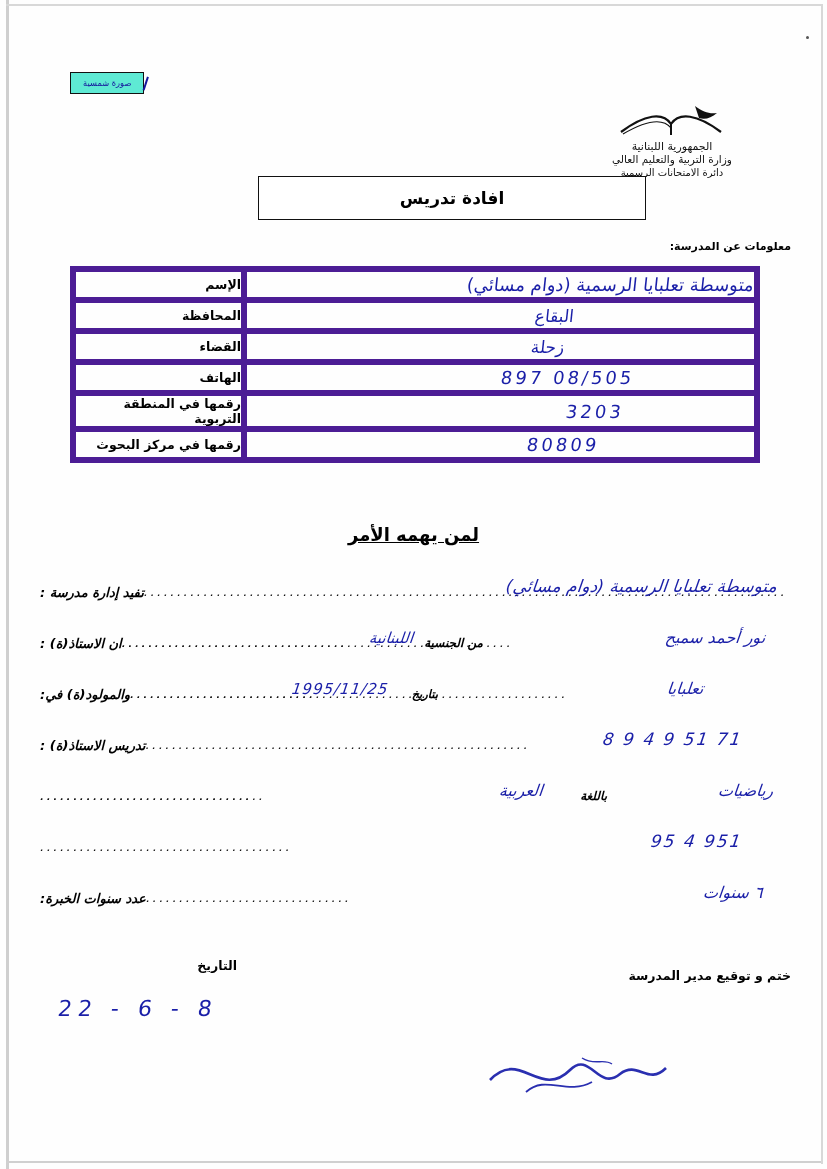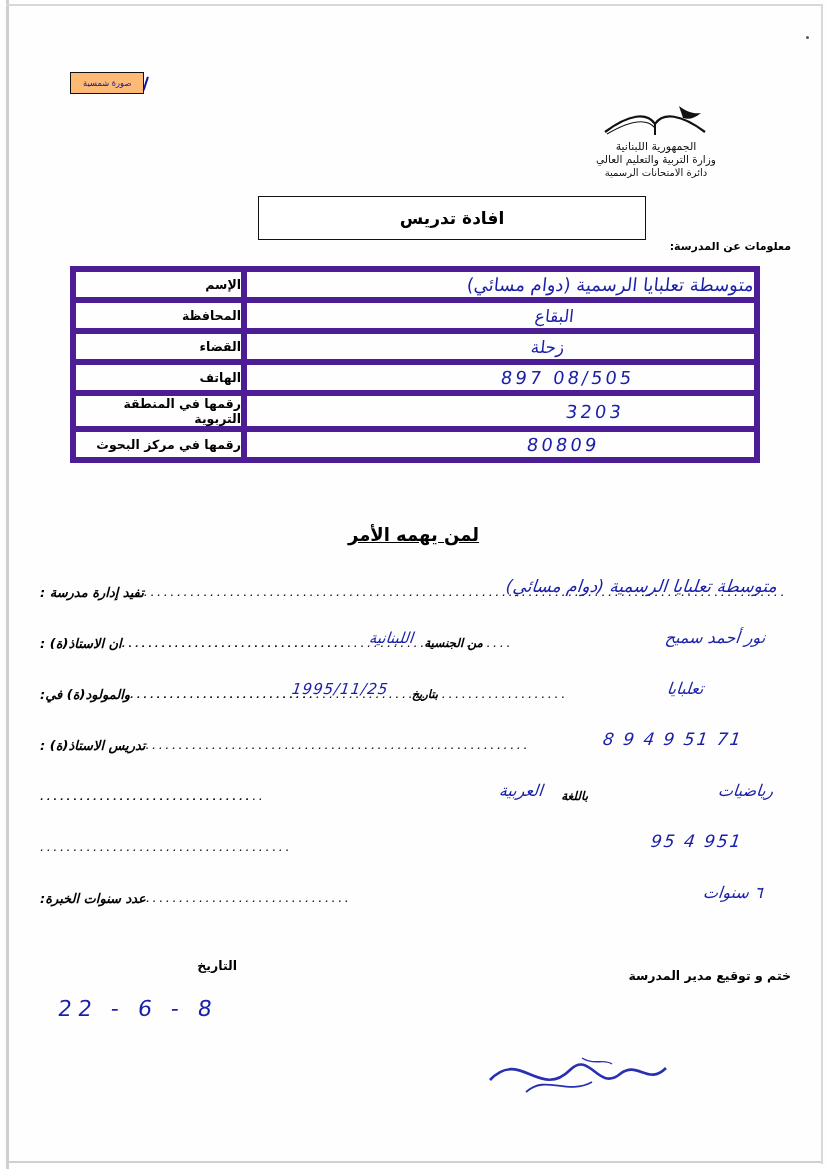--- a/index.html
+++ b/index.html
@@ -19,49 +19,49 @@
   
   .scan-edge-left{position:absolute;left:6px;top:0;width:3px;height:1169px;background:#cfcfcf;}
   .scan-edge-top{position:absolute;left:6px;top:4px;width:815px;height:2px;background:#d8d8d8;}
   .scan-edge-right{position:absolute;right:4px;top:4px;width:2px;height:1160px;background:#d8d8d8;}
   .scan-edge-bottom{position:absolute;left:6px;bottom:6px;width:815px;height:2px;background:#d0d0d0;}
   .dot-tr{position:absolute;right:18px;top:36px;width:3px;height:3px;background:#555;border-radius:50%;}
 
   
   .copy-stamp{
     position:absolute;left:70px;top:72px;width:72px;height:20px;
-    border:1.6px solid #111;background:#fdba74;
+    border:1.6px solid #111;background:#5eead4;
     display:flex;align-items:center;justify-content:center;
   }
   .copy-stamp span{
     font-size:9px;color:#15179c;
     font-family:"DejaVu Sans",sans-serif;
     transform:scaleX(.92);
     white-space:nowrap;
   }
   .copy-stamp .tick{
     position:absolute;right:-4px;top:2px;width:10px;height:14px;
     border-right:2px solid #15179c;transform:rotate(18deg);
   }
 
   
   .ministry{
-    position:absolute;right:36px;top:100px;width:270px;text-align:center;
+    position:absolute;right:20px;top:100px;width:270px;text-align:center;
   }
   .ministry .logo{height:40px;display:flex;justify-content:center;align-items:flex-end;}
   .ministry .logo svg{display:block;}
   .ministry .ln{font-size:10.5px;line-height:13px;color:#111;letter-spacing:0;}
   .ministry .ln.l1{font-size:11px;}
   .ministry .ln.l3{font-size:10px;}
 
   
   .title-box{
     position:absolute;left:258px;top:176px;width:386px;height:42px;
     border:1.4px solid #111;background:#fff;
-    display:flex;align-items:center;justify-content:center;margin-top:20px;
+    display:flex;align-items:center;justify-content:center;
   }
   .title-box span{font-size:17px;font-weight:bold;color:#000;}
 
   
   .section-label{
     position:absolute;right:36px;top:240px;
     font-size:11px;font-weight:bold;color:#000;
   }
 
   
@@ -256,21 +256,21 @@
       <div class="fill">
         <div class="dots">..........................................................</div>
         <div class="ink hw hw-num" style="right:40px;font-size:17px;letter-spacing:2px;">71 51 9 4 9 8</div>
       </div>
     </div>
 
     <div class="row">
       <div class="fill">
         <div class="dots">................................</div>
         <div class="ink hw hw-ar" style="right:10px;font-size:16px;">رياضيات</div>
-        <div style="position:absolute;right:195px;bottom:3px;font-size:12px;font-weight:bold;color:#000;">باللغة</div>
+        <div style="position:absolute;right:176px;bottom:3px;font-size:12px;font-weight:bold;color:#000;">باللغة</div>
         <div class="dots" style="left:0;right:230px;">..................................</div>
         <div class="ink hw hw-ar" style="right:240px;font-size:16px;">العربية</div>
       </div>
     </div>
 
     <div class="row">
       <div class="fill">
         <div class="dots">......................................</div>
         <div class="ink hw hw-num" style="right:40px;font-size:17px;letter-spacing:2px;">951 4 95</div>
       </div>

